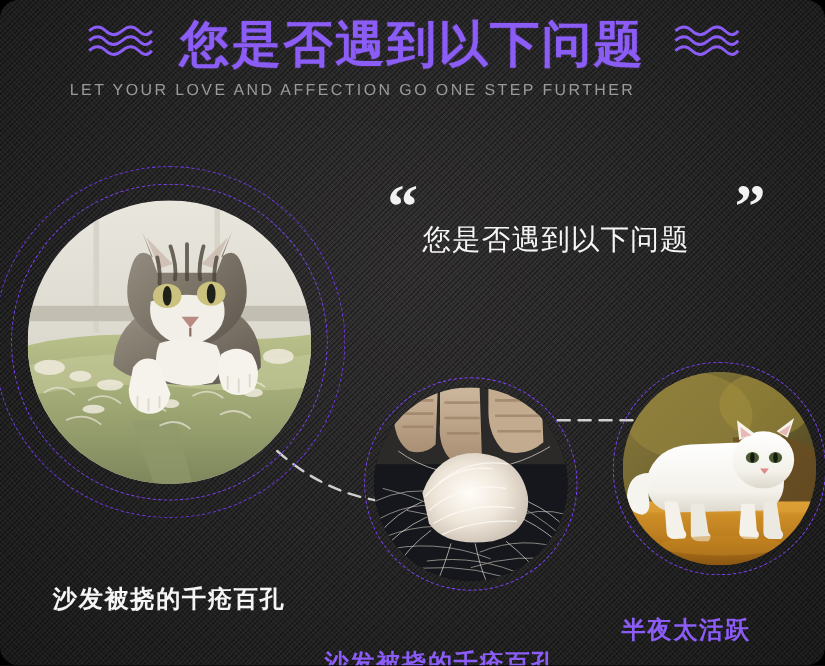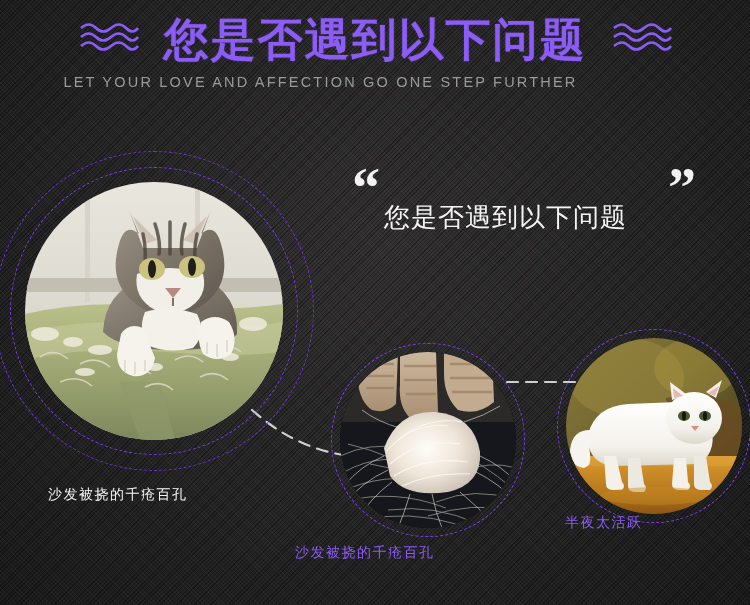--- a/index.html
+++ b/index.html
@@ -11,20 +11,21 @@
     position: relative;
     width: 750px;
     height: 605px;
     overflow: hidden;
     background-color: #2a2a2a;
     background-image:
       repeating-linear-gradient(45deg, rgba(255,255,255,0.030) 0px, rgba(255,255,255,0.030) 1px, rgba(0,0,0,0) 1px, rgba(0,0,0,0) 3px),
       repeating-linear-gradient(-45deg, rgba(0,0,0,0.35) 0px, rgba(0,0,0,0.35) 1px, rgba(0,0,0,0) 1px, rgba(0,0,0,0) 3px),
       radial-gradient(ellipse at 50% 40%, #333131 0%, #262525 55%, #1b1a1a 100%);
     font-family: "Liberation Sans", "DejaVu Sans", sans-serif;
+    border-radius: 17px;
   }
 
   
   .header {
     position: absolute;
     top: 0; left: 0;
     width: 750px;
     height: 110px;
   }
   .title-row {
@@ -118,24 +119,25 @@
   .c3-ring { left: 557px; top: 329px; width: 194px; height: 194px; }
 
   .photo-fill { position: absolute; inset: 0; }
 
   
   .connector { position: absolute; pointer-events: none; }
 
   
   .caption {
     position: absolute;
-    font-size: 14px;
-    font-weight: 400;
+    font-size: 22px;
+    font-weight: 700;
     letter-spacing: 1.5px;
     white-space: nowrap;
+    margin-top: 44px;
   }
   .caption-white { color: #f5f5f5; }
   .caption-purple { color: #8b5cf6; }
   .cap1 { left: 48px; top: 486px; }
   .cap2 { left: 295px; top: 544px; }
   .cap3 { left: 565px; top: 514px; }
 </style>
 </head>
 <body>
 

